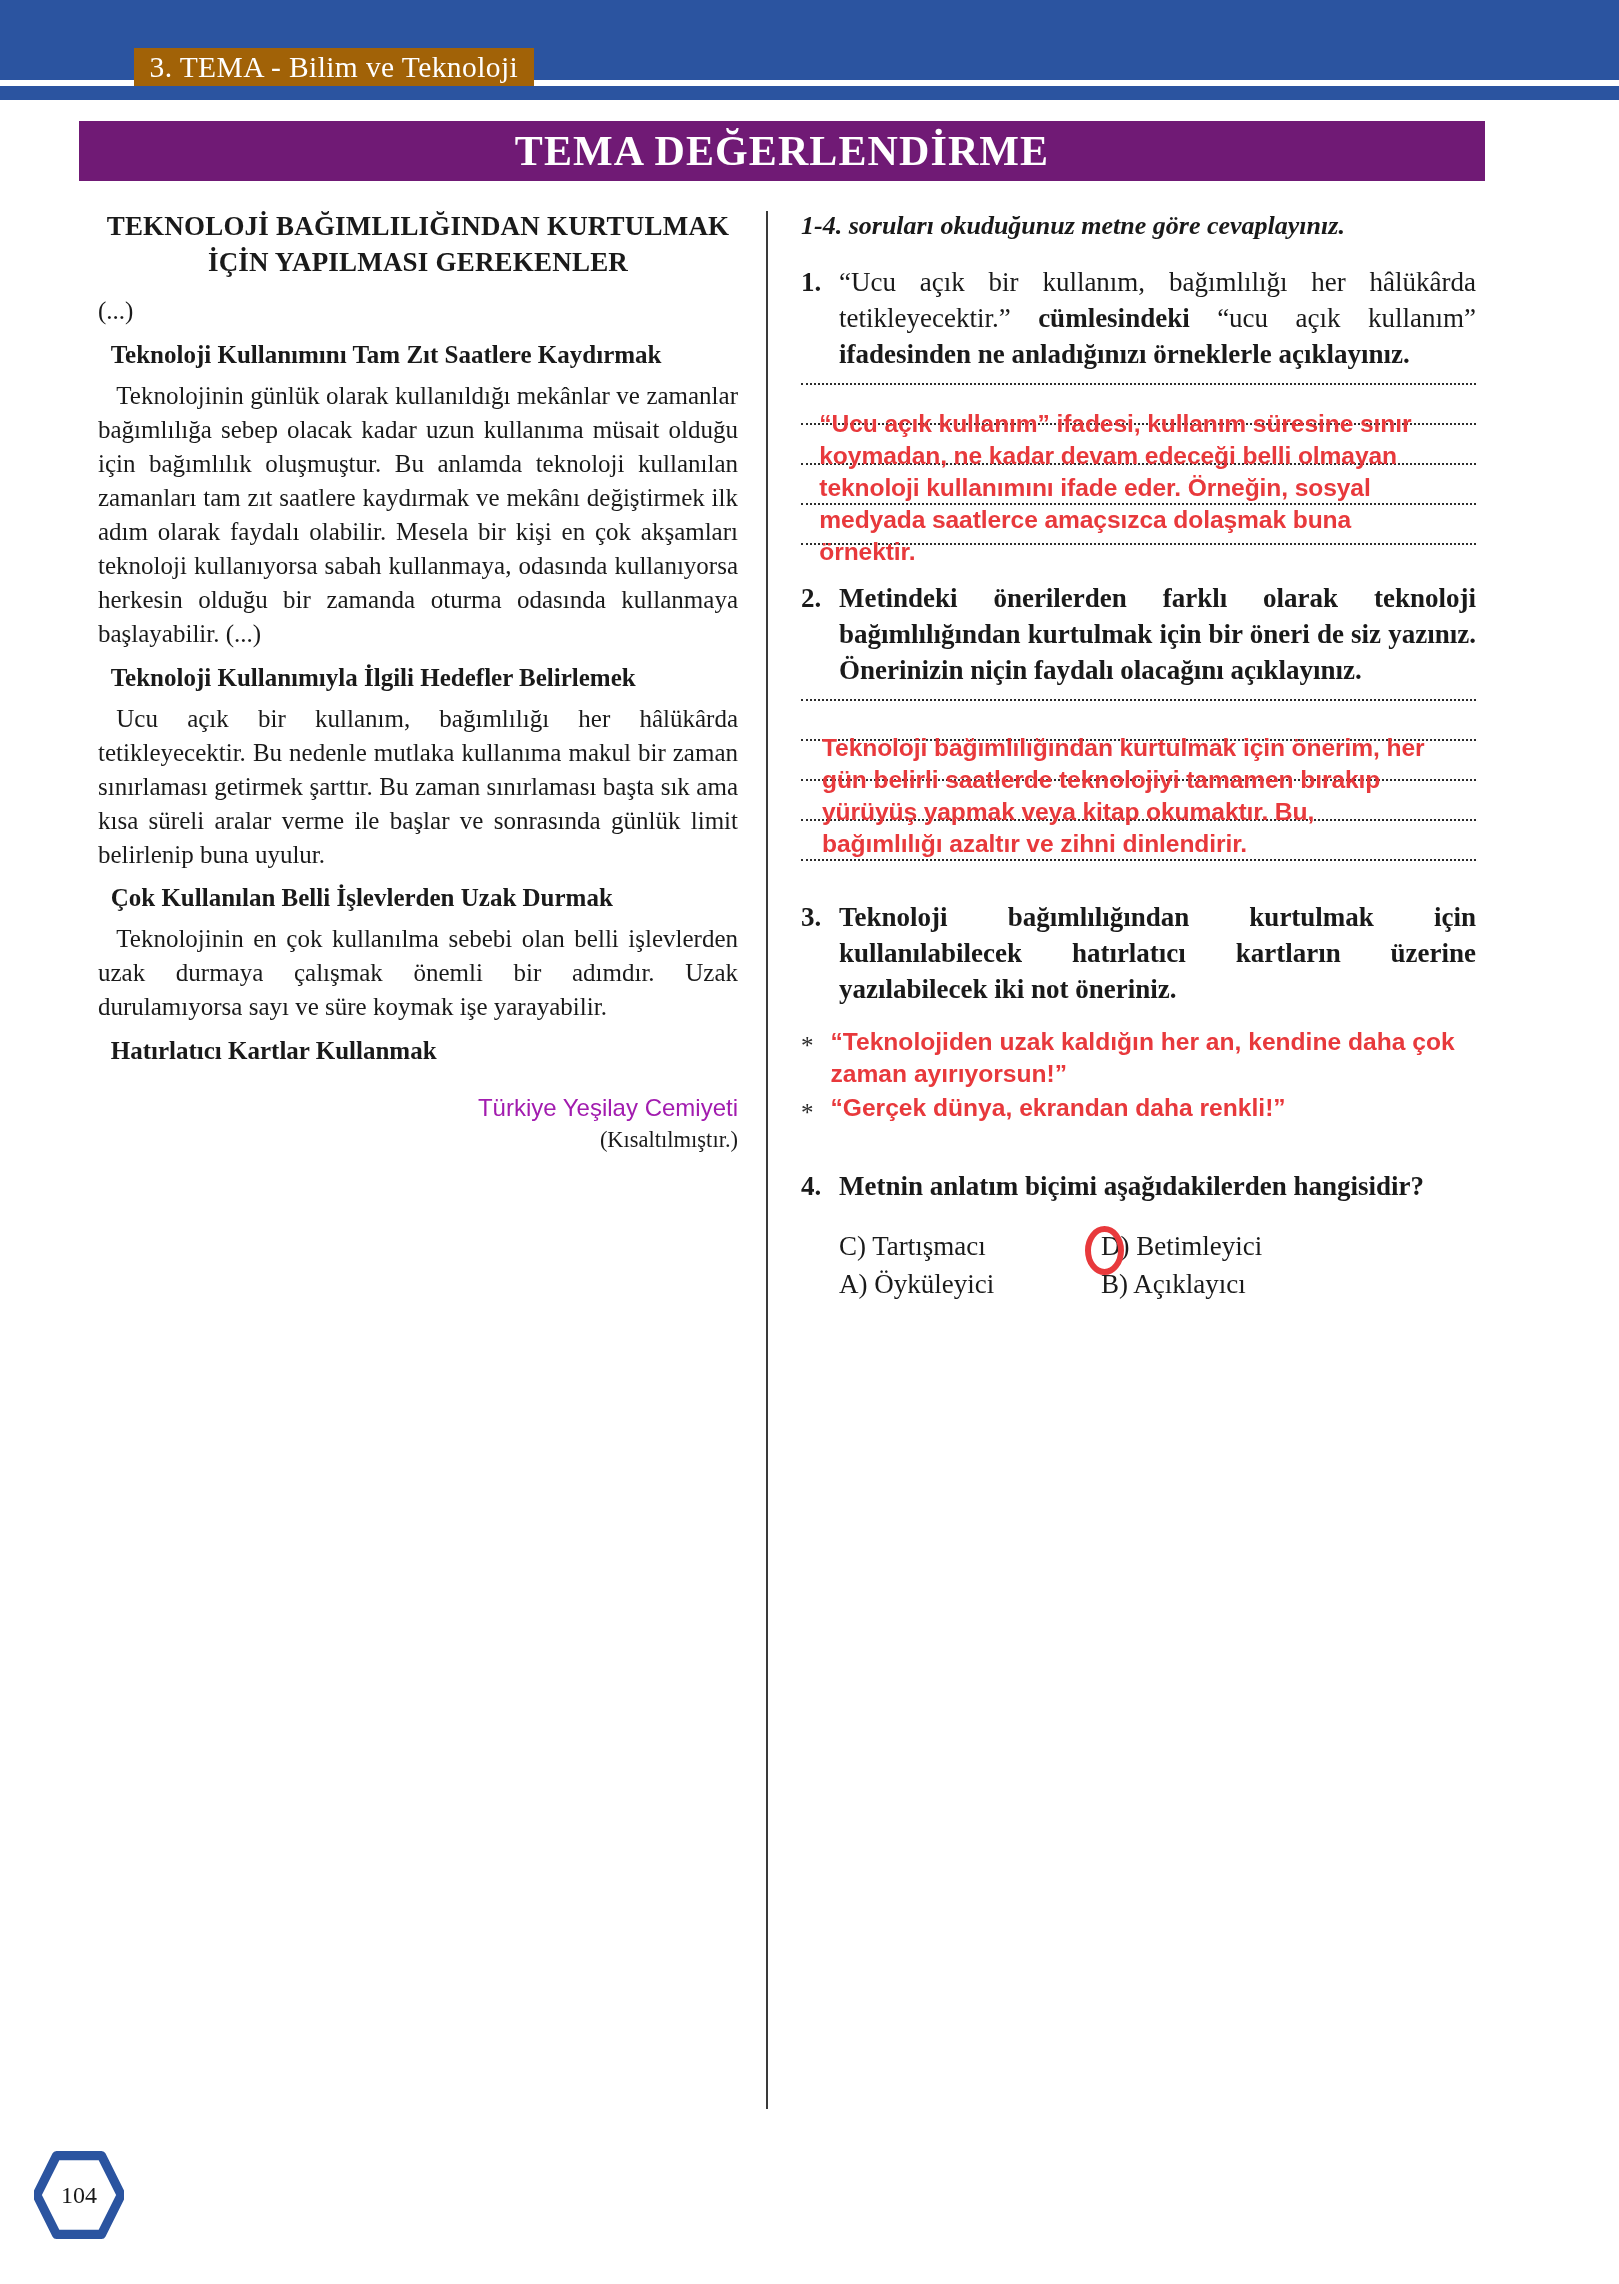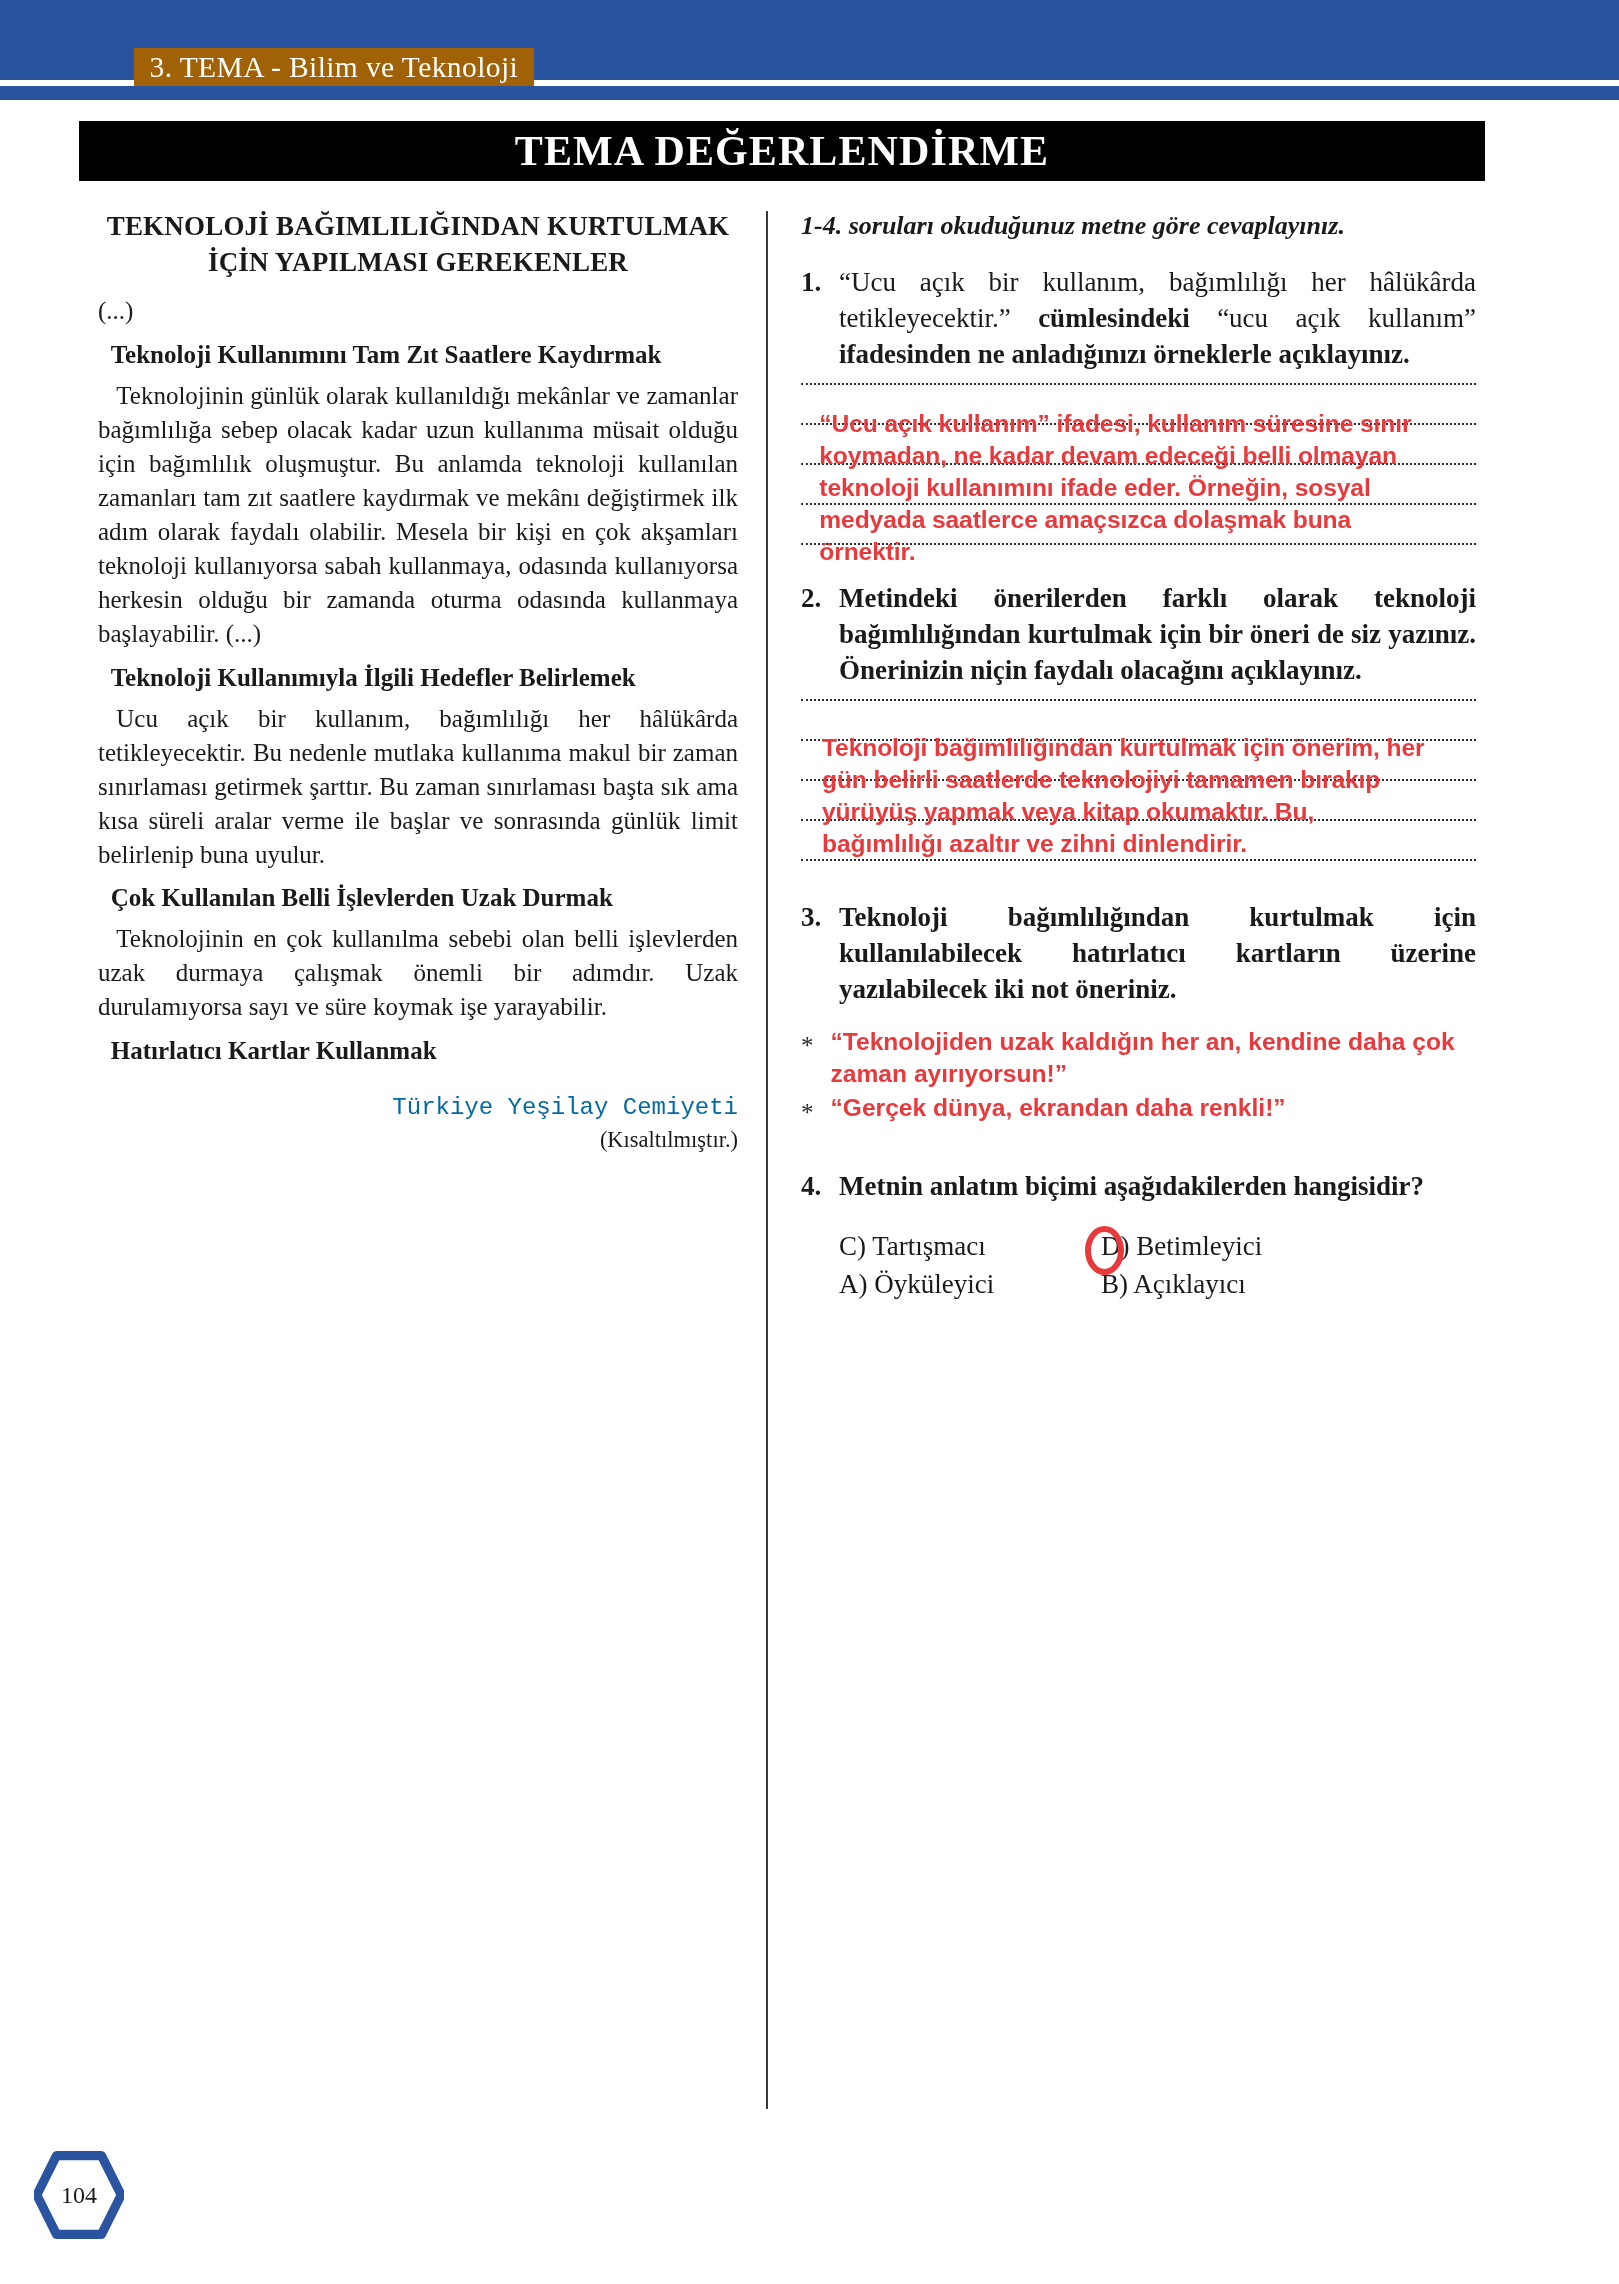--- a/index.html
+++ b/index.html
@@ -49,21 +49,21 @@
     line-height: 38px;
     white-space: nowrap;
     z-index: 3;
   }
 
   
   .banner {
     position: absolute;
     left: 79px; top: 121px;
     width: 1406px; height: 60px;
-    background: #000000;
+    background: #701a75;
     display: flex;
     align-items: center;
     justify-content: center;
   }
   .banner-title {
     color: #ffffff;
     font-family: "Liberation Serif", serif;
     font-weight: bold;
     font-size: 42px;
     letter-spacing: 1.1px;
@@ -117,24 +117,24 @@
     font-size: 25px;
     line-height: 34px;
     color: #1a1a1a;
     text-align: justify;
     text-align-last: left;
     text-indent: 18.3px;
     margin: 0 0 9.8px 0;
     hyphens: manual;
   }
   .art-source {
-    font-family: Liberation Mono, monospace;
+    font-family: Liberation Sans, sans-serif;
     font-size: 24px;
     line-height: 32px;
-    color: #0369a1;
+    color: #a21caf;
     text-align: right;
     margin: 24px 0 0 0;
   }
   .art-source-2 {
     font-family: "Liberation Serif", serif;
     font-size: 22.5px;
     line-height: 31px;
     color: #1a1a1a;
     text-align: right;
     margin: 0;

